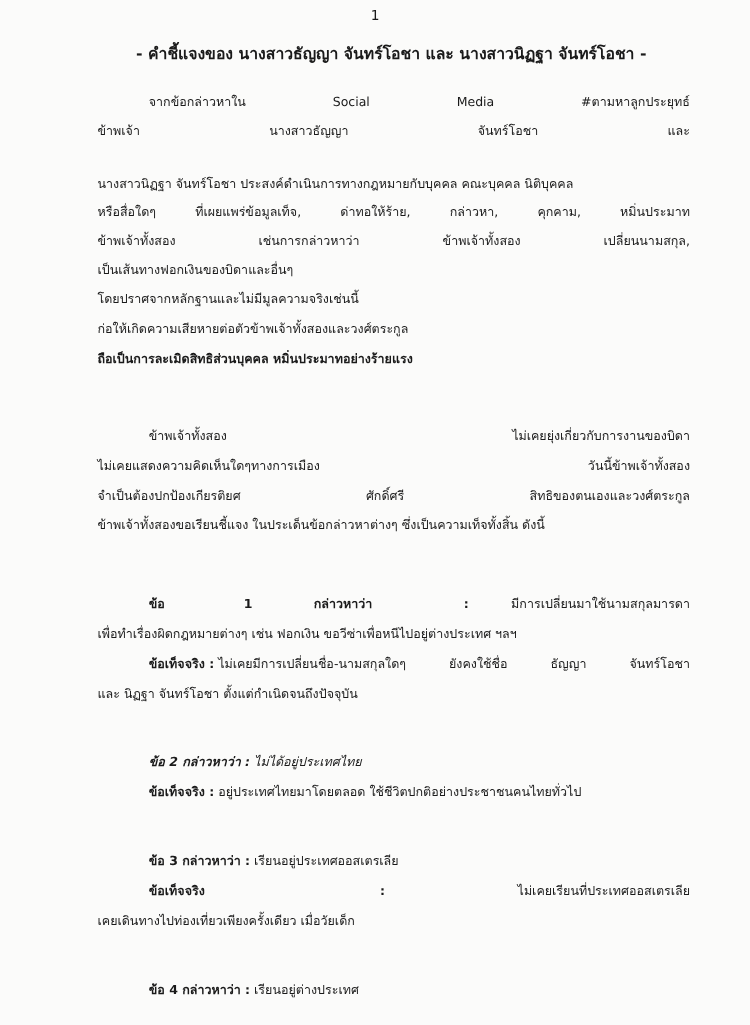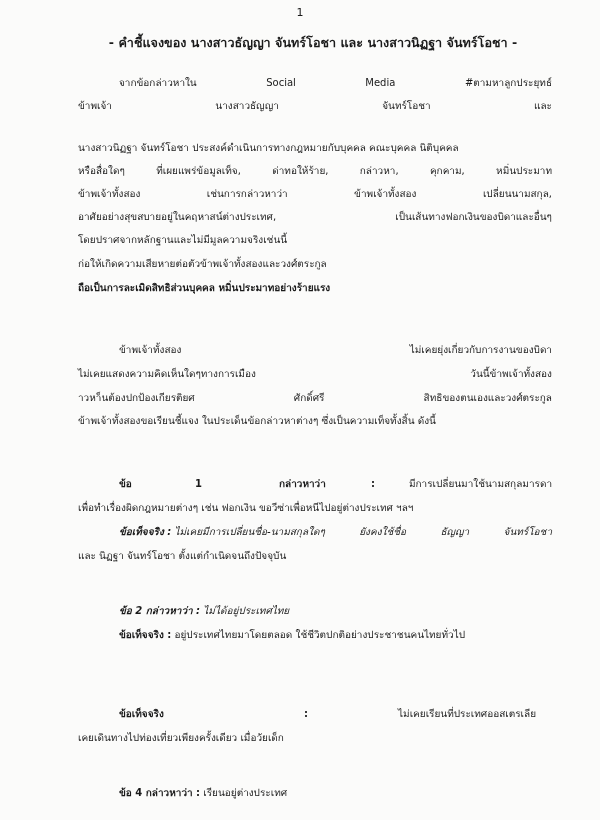--- a/index.html
+++ b/index.html
@@ -45,73 +45,76 @@
     <span>คุกคาม,</span>
     <span>หมิ่นประมาท</span>
   </div>
   <div class="ln just" style="top:186px;left:78px;width:474px;">
     <span>ข้าพเจ้าทั้งสอง</span>
     <span>เช่นการกล่าวหาว่า</span>
     <span>ข้าพเจ้าทั้งสอง</span>
     <span>เปลี่ยนนามสกุล,</span>
   </div>
   <div class="ln just" style="top:209px;left:78px;width:474px;">
-    <span>อาศัยอย่างสุขสบายอยู่ในคฤหาสน์ต่างประเทศ,</span>
     <span>เป็นเส้นทางฟอกเงินของบิดาและอื่นๆ</span>
   </div>
   <div class="ln" style="top:232px;left:78px;">โดยปราศจากหลักฐานและไม่มีมูลความจริงเช่นนี้</div>
   <div class="ln" style="top:256px;left:78px;">ก่อให้เกิดความเสียหายต่อตัวข้าพเจ้าทั้งสองและวงศ์ตระกูล</div>
   <div class="ln" style="top:280px;left:78px;font-weight:bold;">ถือเป็นการละเมิดสิทธิส่วนบุคคล หมิ่นประมาทอย่างร้ายแรง</div>
 
   <div class="ln just" style="top:342px;left:119px;width:433px;">
     <span>ข้าพเจ้าทั้งสอง</span>
     <span>ไม่เคยยุ่งเกี่ยวกับการงานของบิดา</span>
   </div>
   <div class="ln just" style="top:366px;left:78px;width:474px;text-align:center;">
     <span>ไม่เคยแสดงความคิดเห็นใดๆทางการเมือง</span>
     <span>วันนี้ข้าพเจ้าทั้งสอง</span>
   </div>
   <div class="ln just" style="top:390px;left:78px;width:474px;">
-    <span>าวหา็นต้องปกป้องเกียรติยศ</span>
+    <span>จำเป็นต้องปกป้องเกียรติยศ</span>
     <span>ศักดิ์ศรี</span>
     <span>สิทธิของตนเองและวงศ์ตระกูล</span>
   </div>
   <div class="ln" style="top:413px;left:78px;">ข้าพเจ้าทั้งสองขอเรียนชี้แจง ในประเด็นข้อกล่าวหาต่างๆ ซึ่งเป็นความเท็จทั้งสิ้น ดังนี้</div>
 
   <div class="ln" style="top:476px;left:119px;width:433px;">
     <span class="b" style="position:absolute;left:0;">ข้อ</span>
     <span class="b" style="position:absolute;left:76px;">1</span>
-    <span class="b" style="position:absolute;left:160px;">กล่าวหาว่า</span>
+    <span class="b" style="position:absolute;left:132px;">กล่าวหาว่า</span>
     <span class="b" style="position:absolute;left:252px;">:</span>
     <span style="position:absolute;right:0;">มีการเปลี่ยนมาใช้นามสกุลมารดา</span>
   </div>
   <div class="ln" style="top:500px;left:78px;">เพื่อทำเรื่องผิดกฎหมายต่างๆ เช่น ฟอกเงิน ขอวีซ่าเพื่อหนีไปอยู่ต่างประเทศ ฯลฯ</div>
   <div class="ln" style="top:524px;left:119px;width:433px;">
-    <span class="just" style="display:flex;width:433px;font-style:italic;">
+    <span class="just" style="display:flex;width:433px;">
       <span><span class="b">ข้อเท็จจริง :</span> <span>ไม่เคยมีการเปลี่ยนชื่อ-นามสกุลใดๆ</span></span>
       <span>ยังคงใช้ชื่อ</span>
       <span>ธัญญา</span>
       <span>จันทร์โอชา</span>
     </span>
   </div>
   <div class="ln" style="top:548px;left:78px;">และ นิฏฐา จันทร์โอชา ตั้งแต่กำเนิดจนถึงปัจจุบัน</div>
 
   <div class="ln" style="top:603px;left:119px;font-style:italic;">
     <span class="b">ข้อ 2 กล่าวหาว่า :</span>
     <span>ไม่ได้อยู่ประเทศไทย</span>
   </div>
   <div class="ln" style="top:627px;left:119px;">
     <span class="b">ข้อเท็จจริง :</span>
     <span>อยู่ประเทศไทยมาโดยตลอด ใช้ชีวิตปกติอย่างประชาชนคนไทยทั่วไป</span>
   </div>
 
+  <div class="ln" style="top:682px;left:119px;">
+    <span class="b">ข้อ 3 กล่าวหาว่า :</span>
+    <span>เรียนอยู่ประเทศออสเตรเลีย</span>
+  </div>
   <div class="ln" style="top:706px;left:119px;width:433px;">
     <span class="b" style="position:absolute;left:0;">ข้อเท็จจริง</span>
     <span class="b" style="position:absolute;left:185px;">:</span>
-    <span style="position:absolute;right:16px;text-align:right;">ไม่เคยเรียนที่ประเทศออสเตรเลีย</span>
+    <span style="position:absolute;right:0;text-align:right;">ไม่เคยเรียนที่ประเทศออสเตรเลีย</span>
   </div>
   <div class="ln" style="top:730px;left:78px;">เคยเดินทางไปท่องเที่ยวเพียงครั้งเดียว เมื่อวัยเด็ก</div>
 
   <div class="ln" style="top:785px;left:119px;">
     <span class="b">ข้อ 4 กล่าวหาว่า :</span>
     <span>เรียนอยู่ต่างประเทศ</span>
   </div>
 </div>
 
 </body></html>

